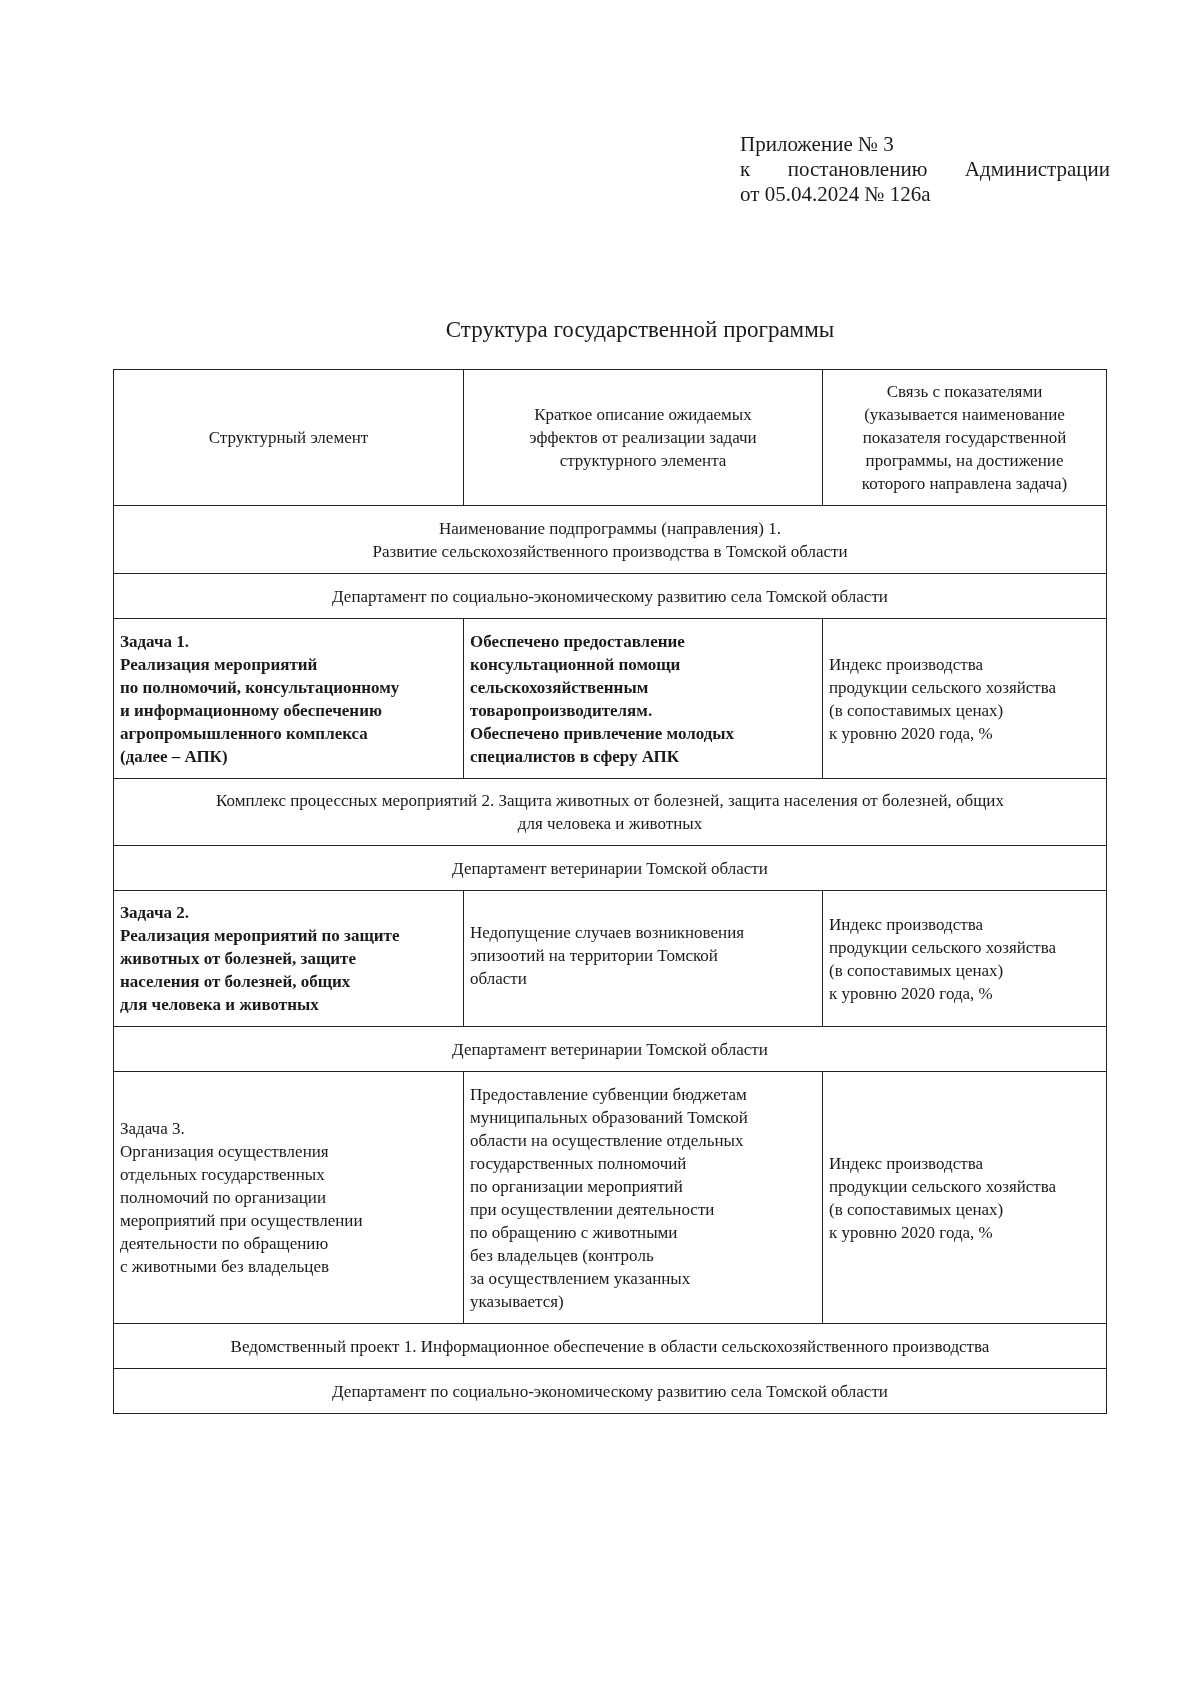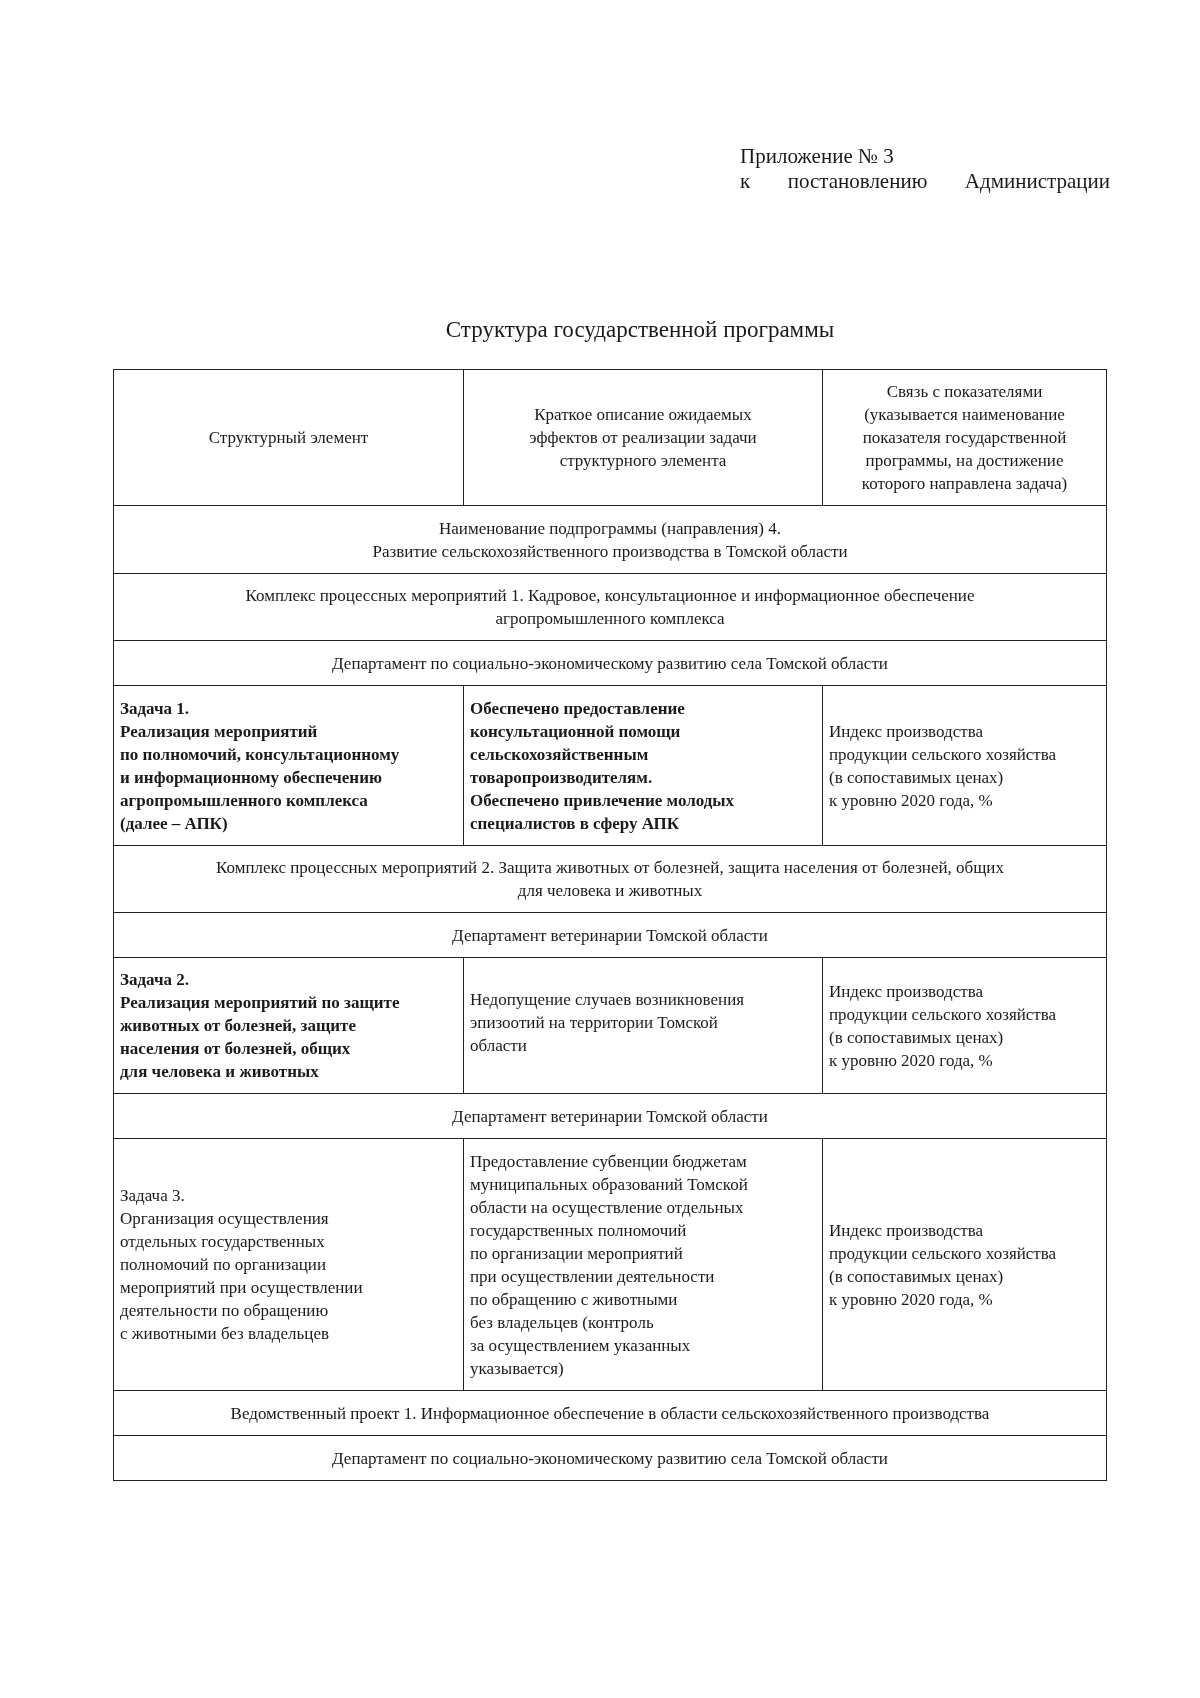--- a/index.html
+++ b/index.html
@@ -1,21 +1,21 @@
 <!DOCTYPE html>
 <html><head>
   <meta charset="utf-8">
   <style>
     html, body { margin: 0; padding: 0; background: #ffffff; }
     body {
       width: 1200px; height: 1698px; position: relative; overflow: hidden;
       font-family: "Liberation Serif", "DejaVu Serif", serif; color: #1a1a1a;
     }
     .attachment {
-      position: absolute; left: 740px; top: 144px; width: 370px;
+      position: absolute; left: 740px; top: 132px; width: 370px;
       font-size: 21px; line-height: 25px;
     }
     .attachment div { white-space: nowrap; }
     .attachment .justify { display: flex; justify-content: space-between; }
     .doc-title {
       position: absolute; left: 0; width: 1280px; top: 315px;
       text-align: center; font-size: 23px; line-height: 30px;
     }
     table.structure {
       position: absolute; left: 113px; top: 369px; width: 993px;
@@ -32,51 +32,46 @@
 </head>
 <body>
 
 <div class="attachment">
   <div>Приложение № 3</div>
   <div class="justify">
     <span>к</span>
     <span>постановлению</span>
     <span>Администрации</span>
   </div>
+  <div>от 05.04.2024 № 126а</div>
 </div>
 
 <div class="doc-title">Структура государственной программы</div>
 
 <table class="structure">
   <colgroup>
     <col style="width:350px">
     <col style="width:359px">
     <col style="width:284px">
   </colgroup>
 
   <tbody>
       <tr style="height:136px">
     <td class="center">Структурный элемент</td>
     <td class="center" style="padding:4px 40px">Краткое описание ожидаемых эффектов от реализации задачи структурного элемента</td>
     <td class="center" style="padding:4px 23px">Связь с показателями (указывается наименование показателя государственной программы, на достижение которого направлена задача)</td>
   </tr>
 
   <tr style="height:68px">
     <td colspan="3" class="center lines">
-      <div>Наименование подпрограммы (направления) 4.</div>
+      <div>Наименование подпрограммы (направления) 1.</div>
       <div>Развитие сельскохозяйственного производства в Томской области</div>
     </td>
   </tr>
 
-  <tr style="height:67px">
-    <td colspan="3" class="center lines">
-      <div>Комплекс процессных мероприятий 1. Кадровое, консультационное и информационное обеспечение</div>
-      <div>агропромышленного комплекса</div>
-    </td>
-  </tr>
   <tr style="height:45px">
     <td colspan="3" class="center">Департамент по социально-экономическому развитию села Томской области</td>
   </tr>
   <tr style="height:160px">
     <td class="top lines">
       <div>Задача 1.</div>
       <div>Реализация мероприятий</div>
       <div>по полномочий, консультационному</div>
       <div>и информационному обеспечению</div>
       <div>агропромышленного комплекса</div>

